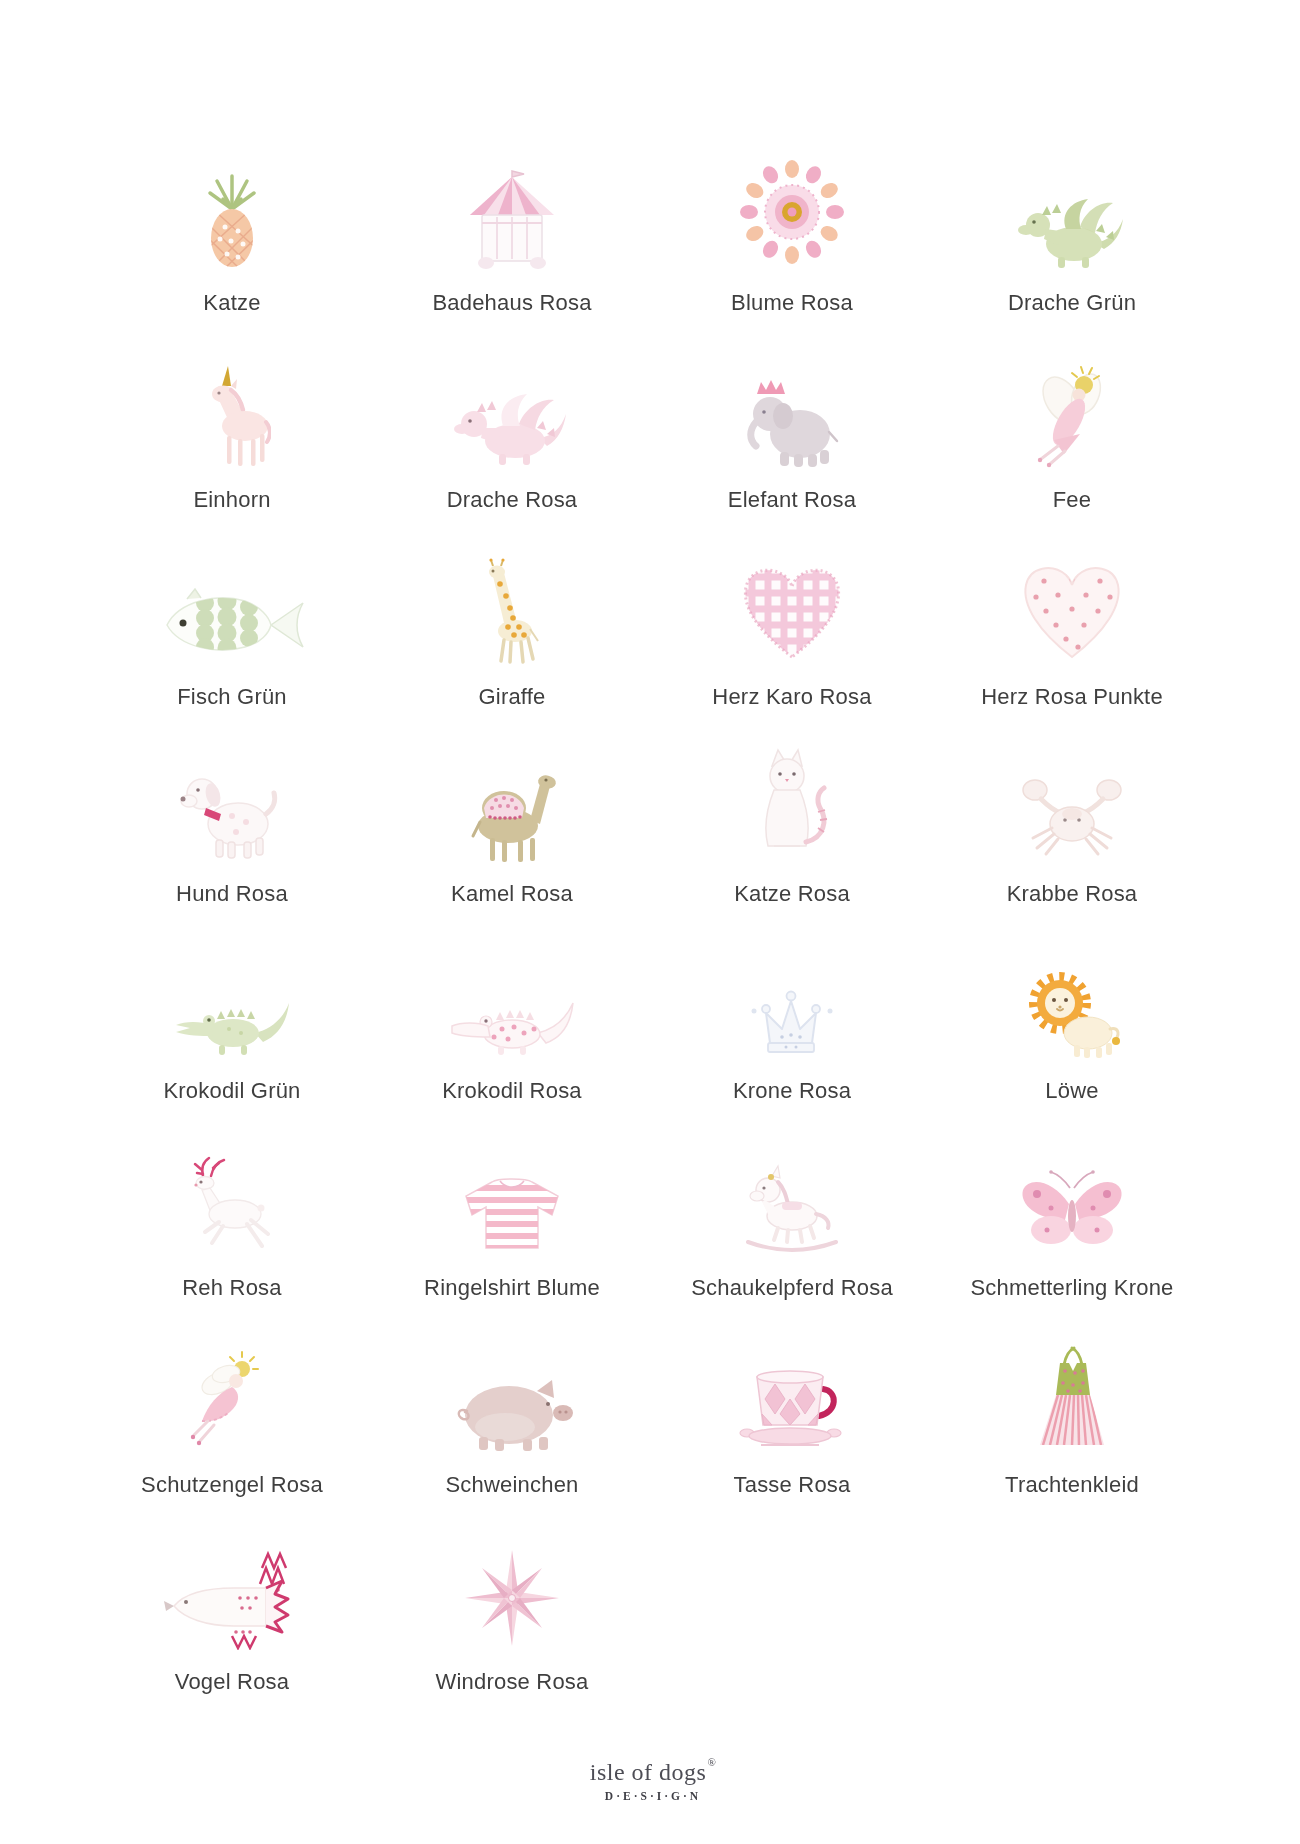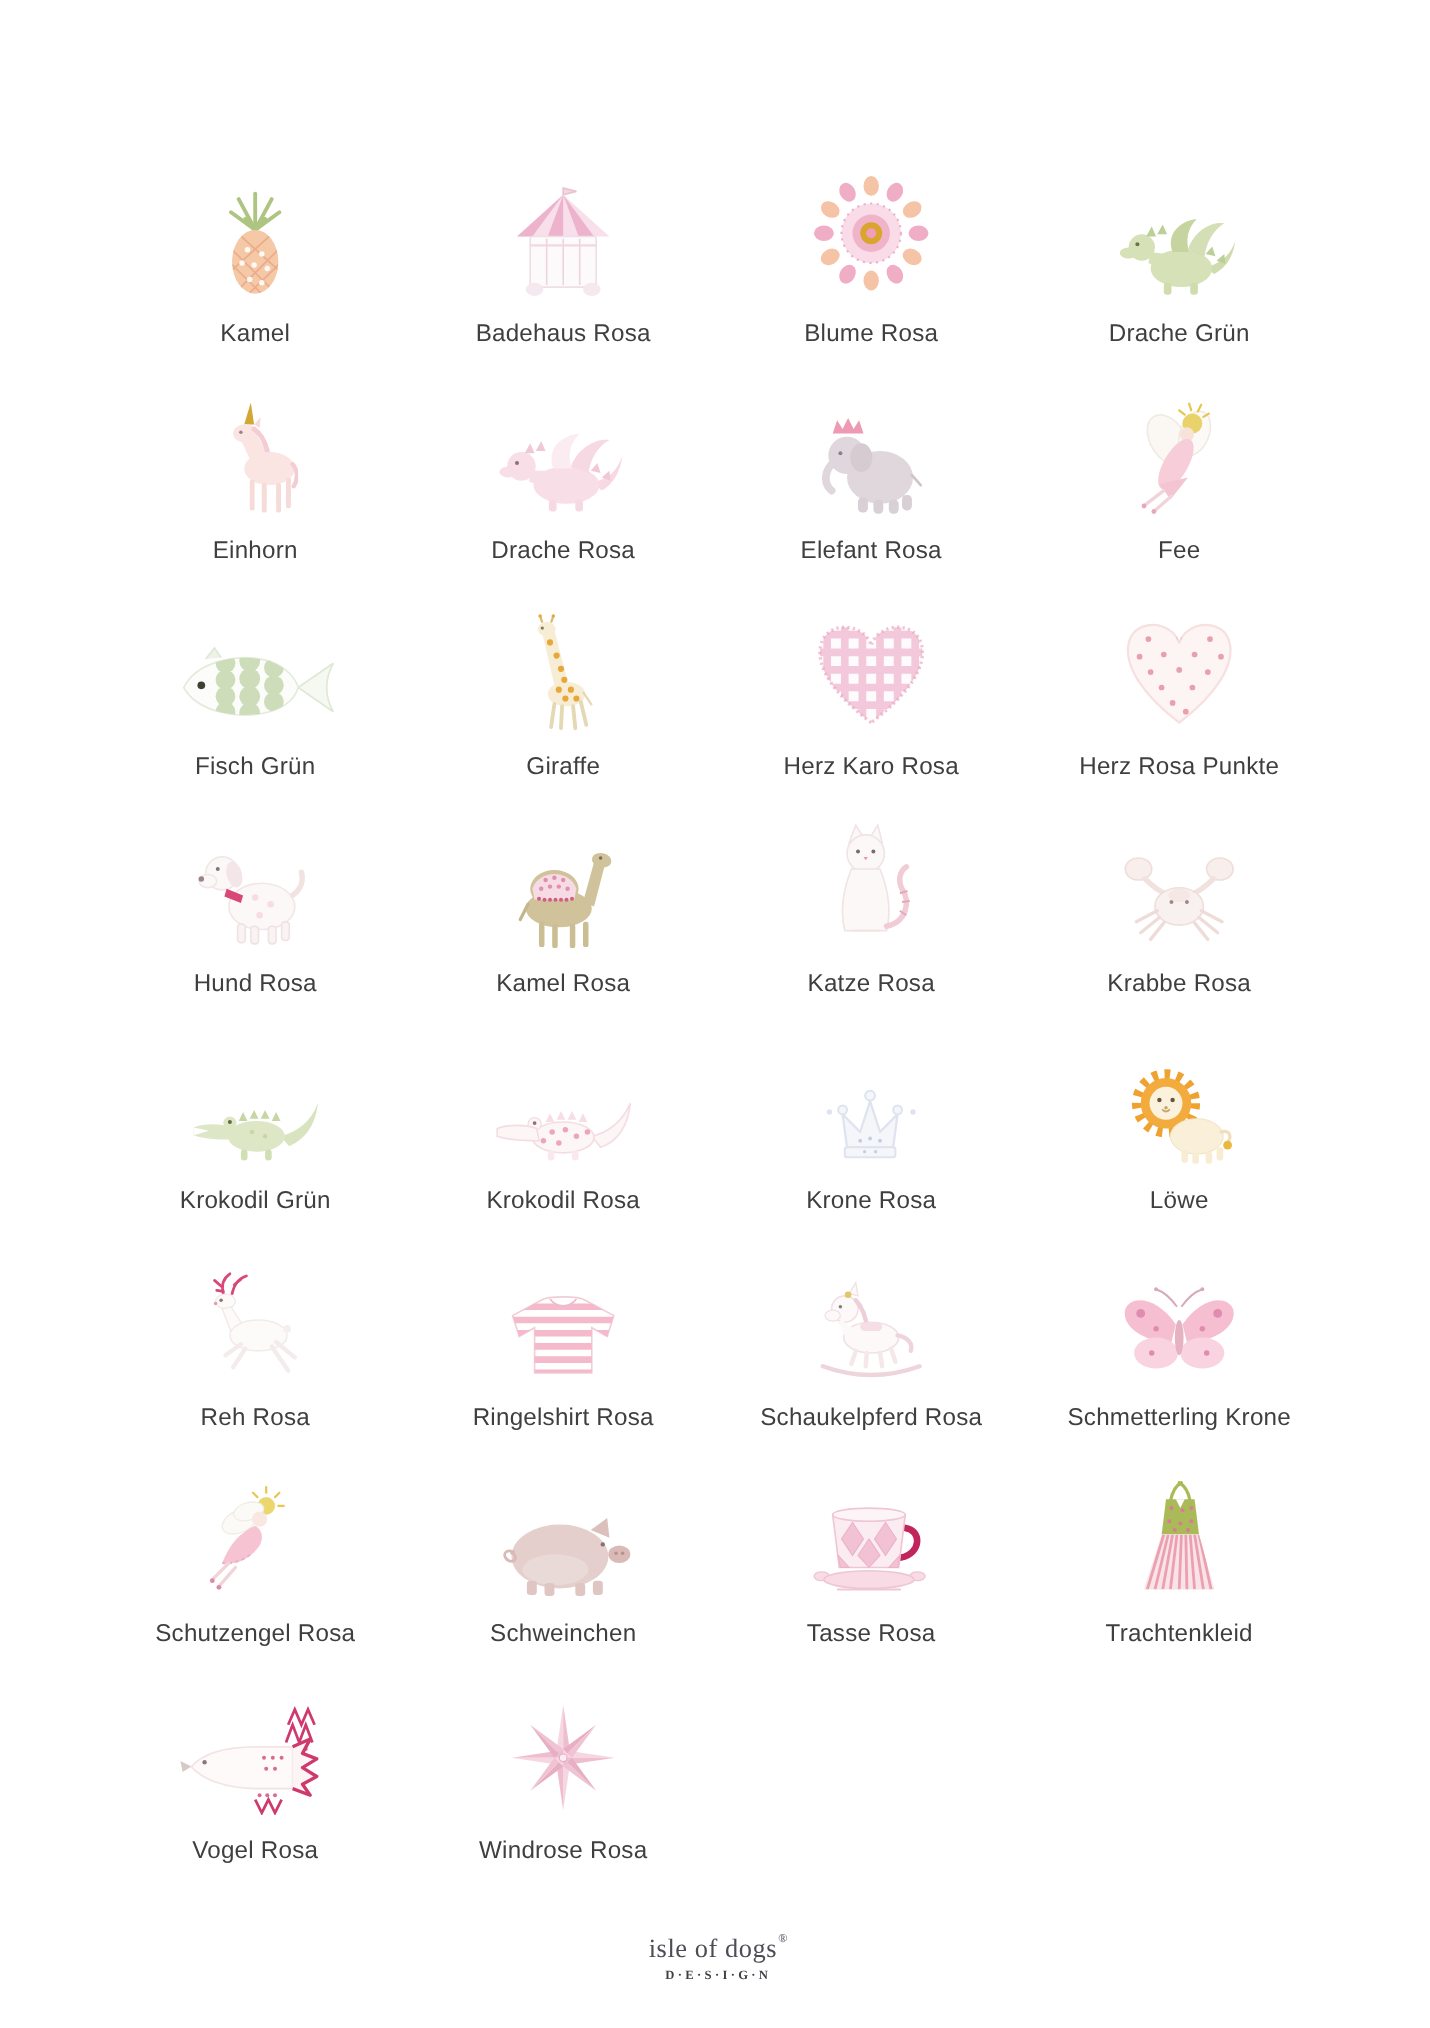--- a/index.html
+++ b/index.html
@@ -67,21 +67,21 @@
           <circle cx="20" cy="58" r="2.5"></circle>
             <circle cx="33" cy="62" r="2.5"></circle>
             <circle cx="26" cy="72" r="2.5"></circle>
           <circle cx="15" cy="70" r="2.5"></circle>
             <circle cx="38" cy="75" r="2.5"></circle>
             <circle cx="22" cy="85" r="2.5"></circle>
             <circle cx="33" cy="88" r="2.5"></circle>
         </g>
       </svg>
     </div>
-    <div class="label">Kamel</div>
+    <div class="label">Katze</div>
   </div>
 
   <div class="cell">
     <div class="icon-box">
       <svg width="96" height="104" viewBox="0 0 96 104">
         <path d="M48 14 L48 4 L60 7 L48 10" fill="#f3d7e2" stroke="#e8c3d2" stroke-width="1.5"></path>
         <polygon points="48,10 6,48 90,48" fill="#f8e0ea"></polygon>
         <polygon points="48,10 6,48 20,48" fill="#eeb3cc"></polygon>
         <polygon points="48,10 34,48 48,48" fill="#eeb3cc"></polygon>
         <polygon points="48,10 62,48 76,48" fill="#eeb3cc"></polygon>
@@ -629,21 +629,21 @@
           <line x1="0" y1="18" x2="116" y2="18"></line>
             <line x1="0" y1="30" x2="116" y2="30"></line>
           <line x1="0" y1="42" x2="116" y2="42"></line>
             <line x1="0" y1="54" x2="116" y2="54"></line>
           <line x1="0" y1="66" x2="116" y2="66"></line>
             <line x1="0" y1="78" x2="116" y2="78"></line>
         </g>
         <path d="M46 11 C52 19 64 19 70 11" fill="#ffffff" stroke="#eeb9cc" stroke-width="1.5"></path>
       </svg>
     </div>
-    <div class="label">Ringelshirt Rosa</div>
+    <div class="label">Ringelshirt Blume</div>
   </div>
 
   <div class="cell">
     <div class="icon-box">
       <svg width="104" height="98" viewBox="0 0 104 98">
         <ellipse cx="52" cy="58" rx="25" ry="14" fill="#fdf9f9" stroke="#f0e2e4" stroke-width="1.5"></ellipse>
         <circle cx="28" cy="32" r="12" fill="#fdf9f9" stroke="#f0e2e4" stroke-width="1.5"></circle>
         <ellipse cx="17" cy="38" rx="7" ry="5" fill="#fdf9f9" stroke="#f0e2e4" stroke-width="1.2"></ellipse>
         <polygon points="32,18 38,8 40,20" fill="#fdf9f9" stroke="#f0e2e4" stroke-width="1.2"></polygon>
         <polygon points="25,42 45,56 31,62 22,44" fill="#fdf9f9"></polygon>

